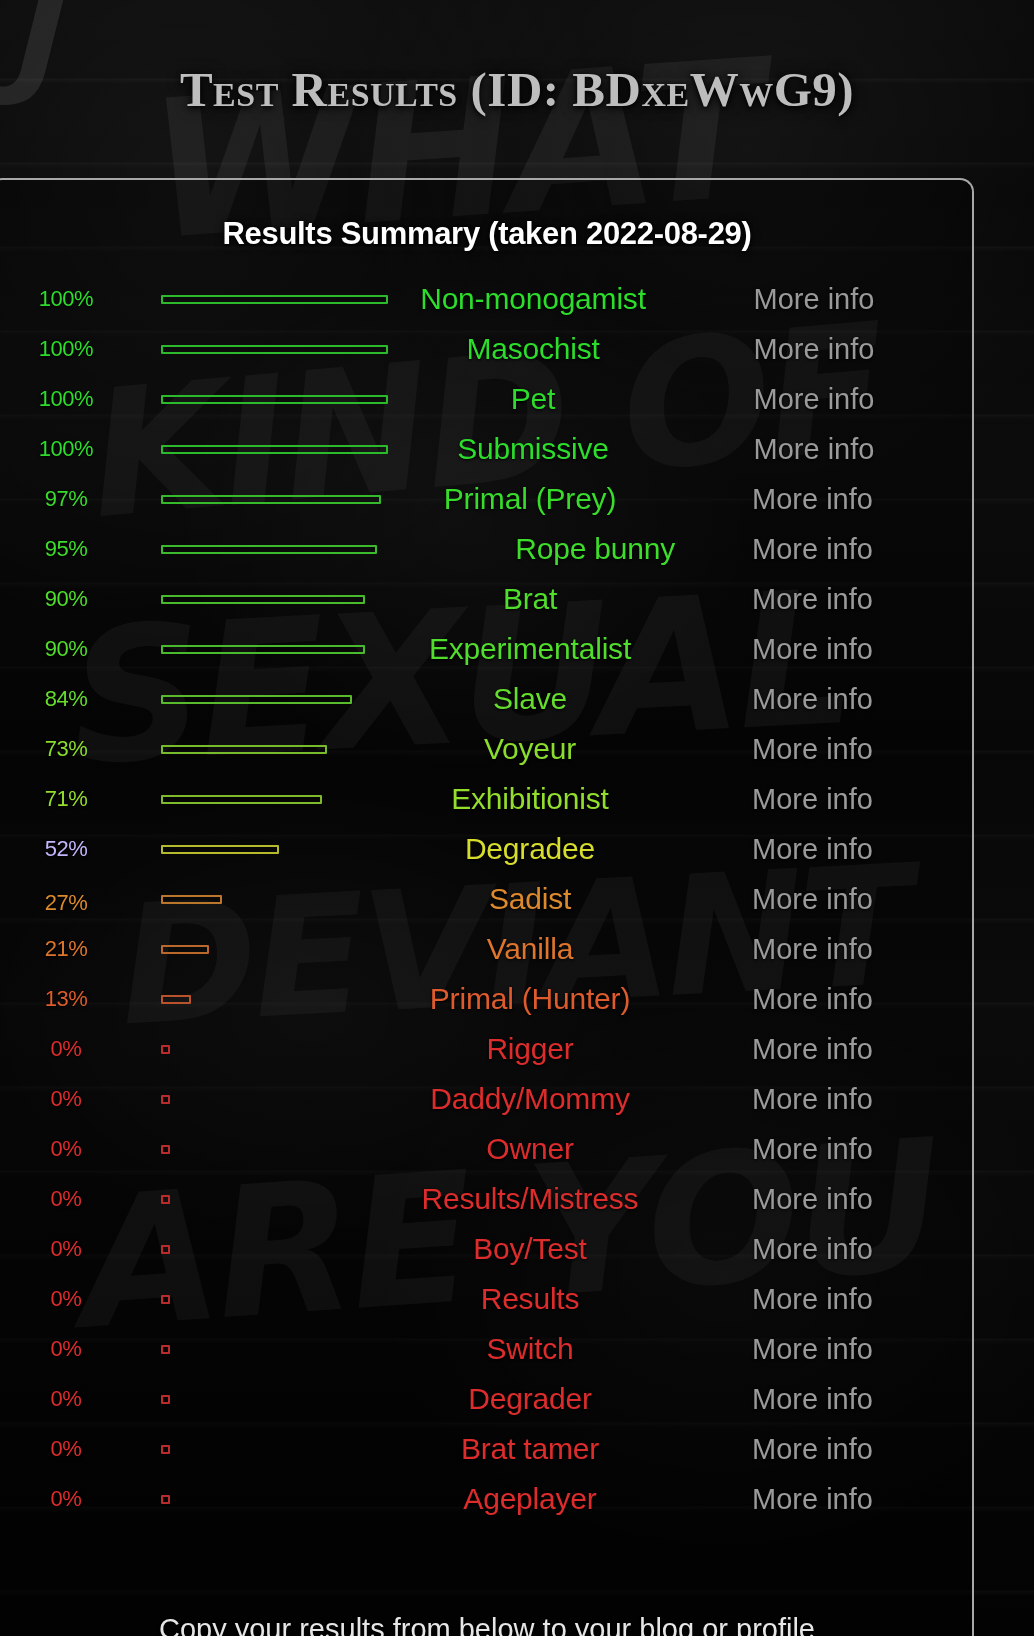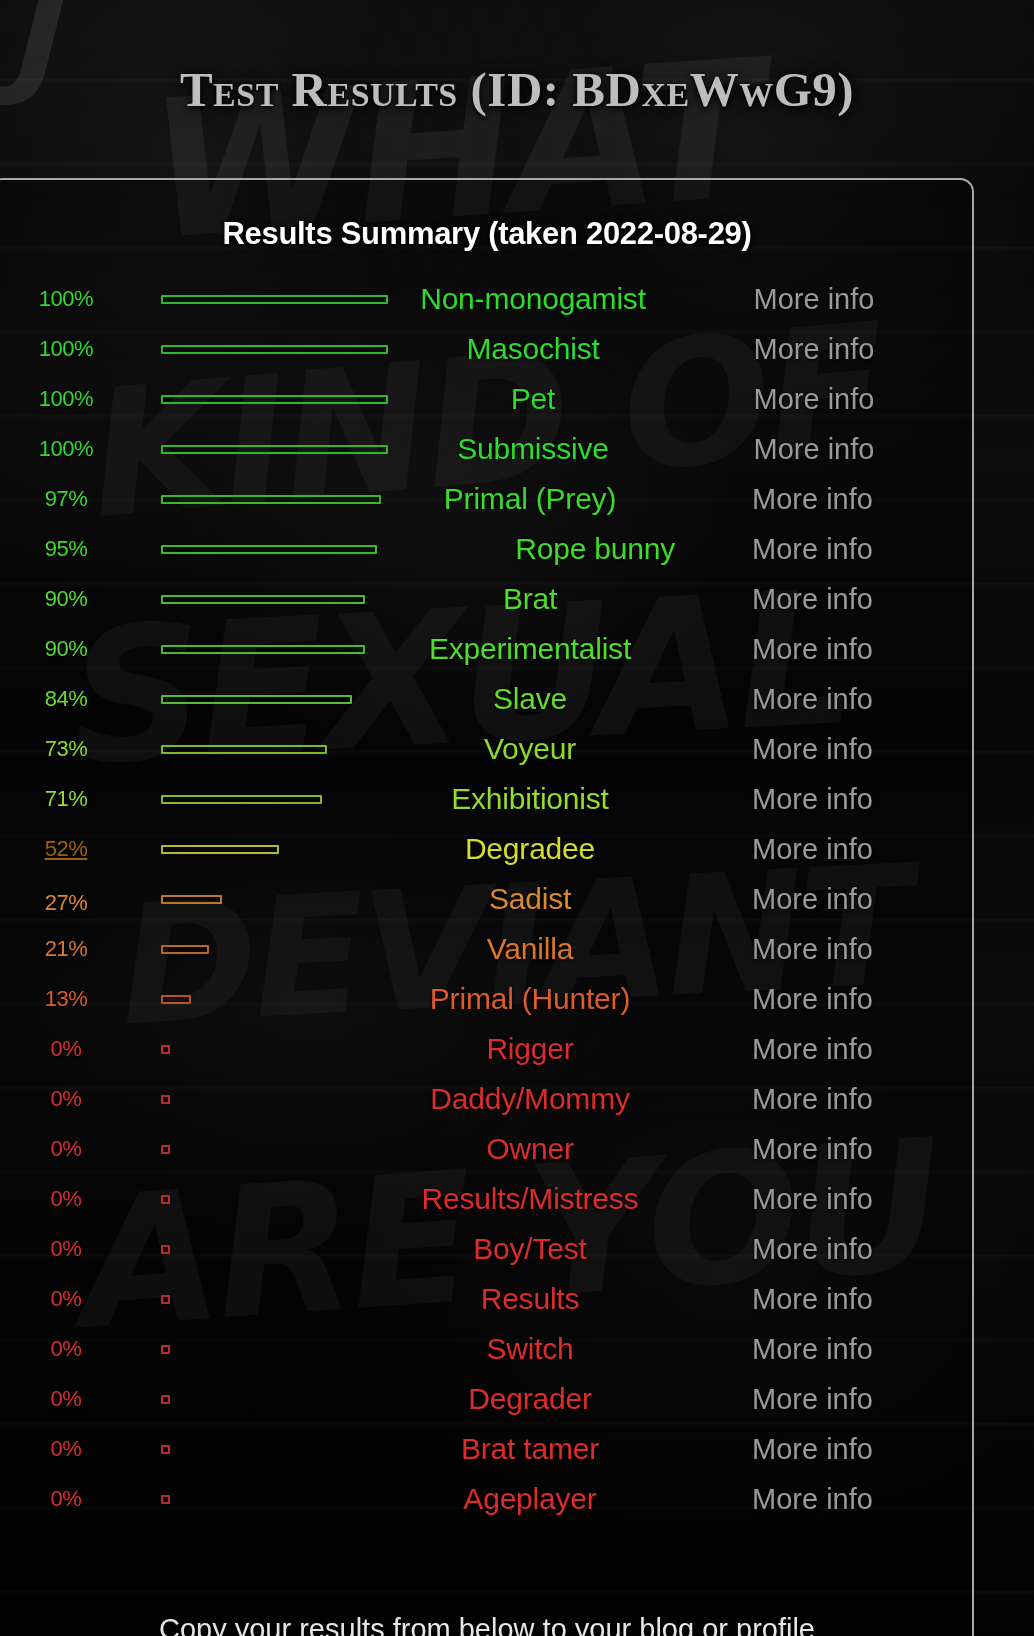--- a/index.html
+++ b/index.html
@@ -279,21 +279,21 @@
       </div>
       <div class="result-row">
         <div class="pct-cell" style="color: rgb(147, 221, 44);">71%</div>
         <div class="bar-cell">
           <div class="bar" style="width: 161px; border-color: rgb(127, 186, 44); background: transparent;"></div>
         </div>
         <div class="label-cell" style="color: rgb(147, 221, 44); text-align: center;">Exhibitionist</div>
         <div class="info-cell">More info</div>
       </div>
       <div class="result-row">
-        <div class="pct-cell" style="color: #a16207; text-decoration: underline;">52%</div>
+        <div class="pct-cell" style="color: #c4b5fd;">52%</div>
         <div class="bar-cell">
           <div class="bar" style="width: 118px; border-color: rgb(181, 186, 44); background: transparent;"></div>
         </div>
         <div class="label-cell" style="color: rgb(215, 221, 44);">Degradee</div>
         <div class="info-cell">More info</div>
       </div>
       <div class="result-row">
         <div class="pct-cell" style="color: rgb(221, 138, 44); margin-top: 8px;">27%</div>
         <div class="bar-cell">
           <div class="bar" style="width: 61px; border-color: rgb(186, 119, 44); background: transparent;"></div>

